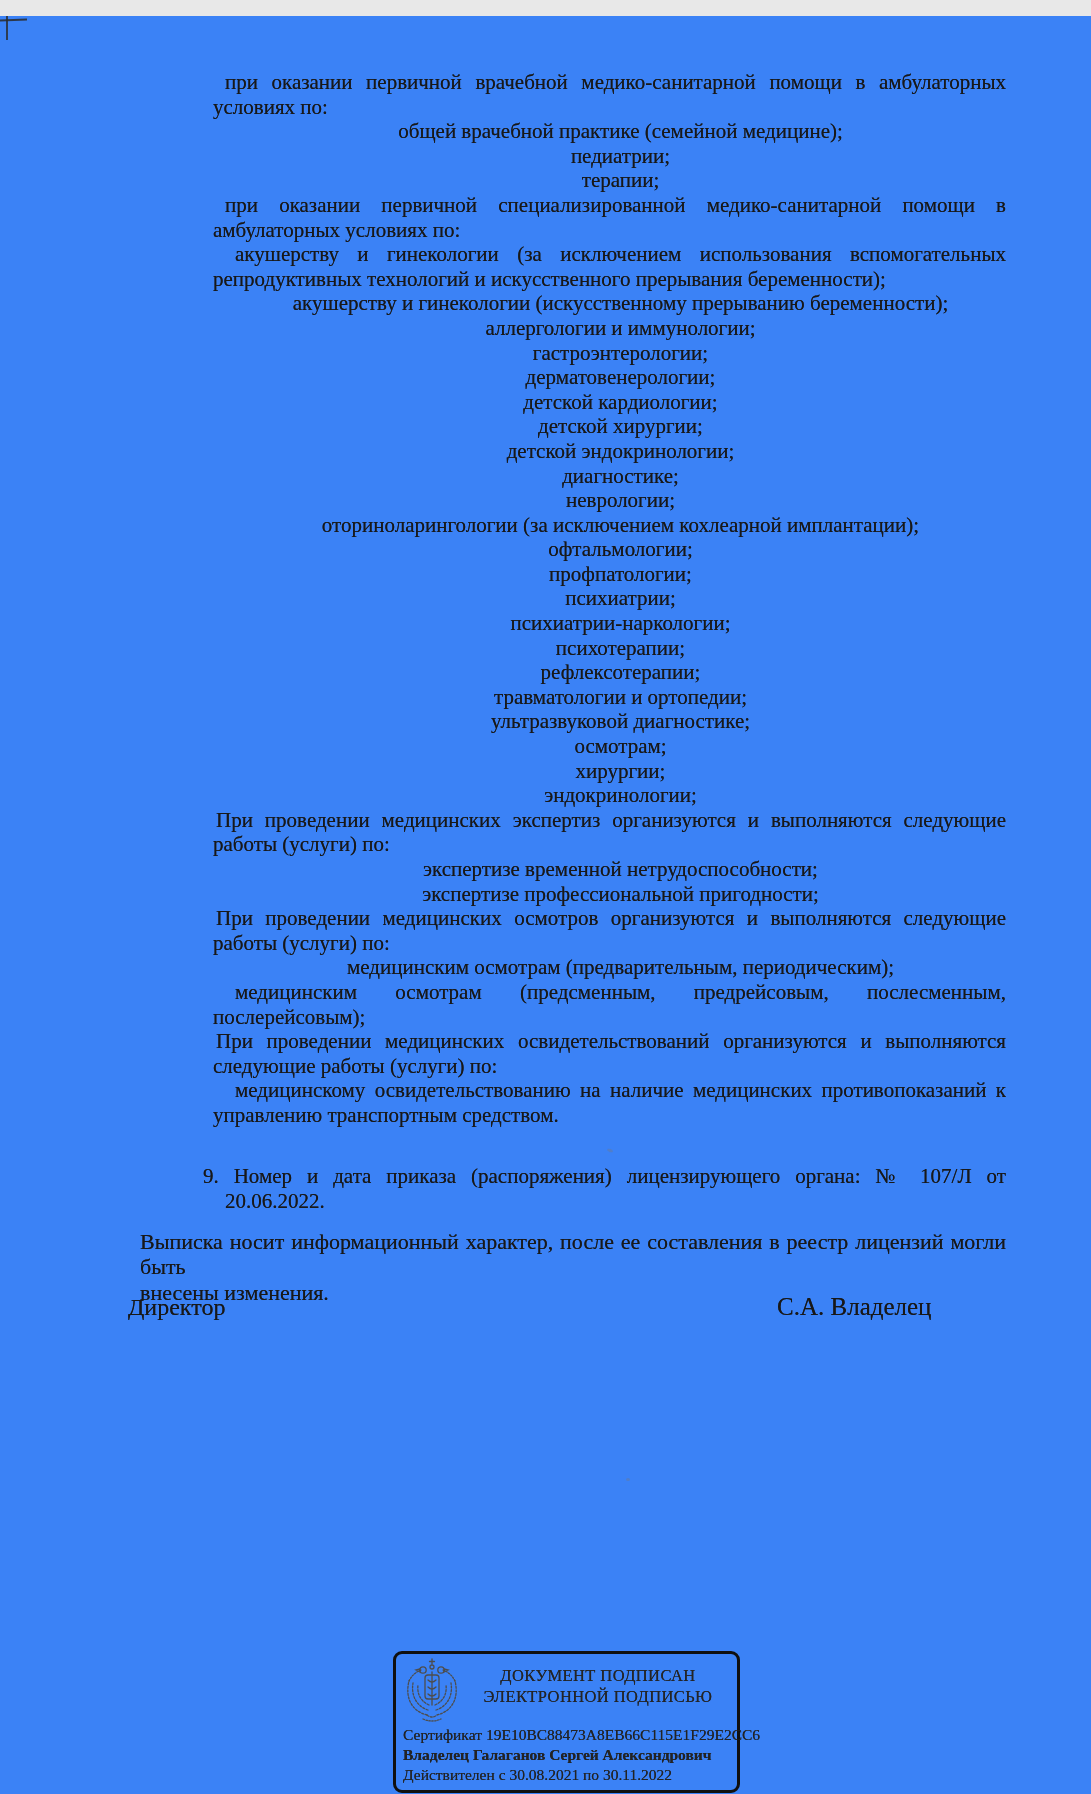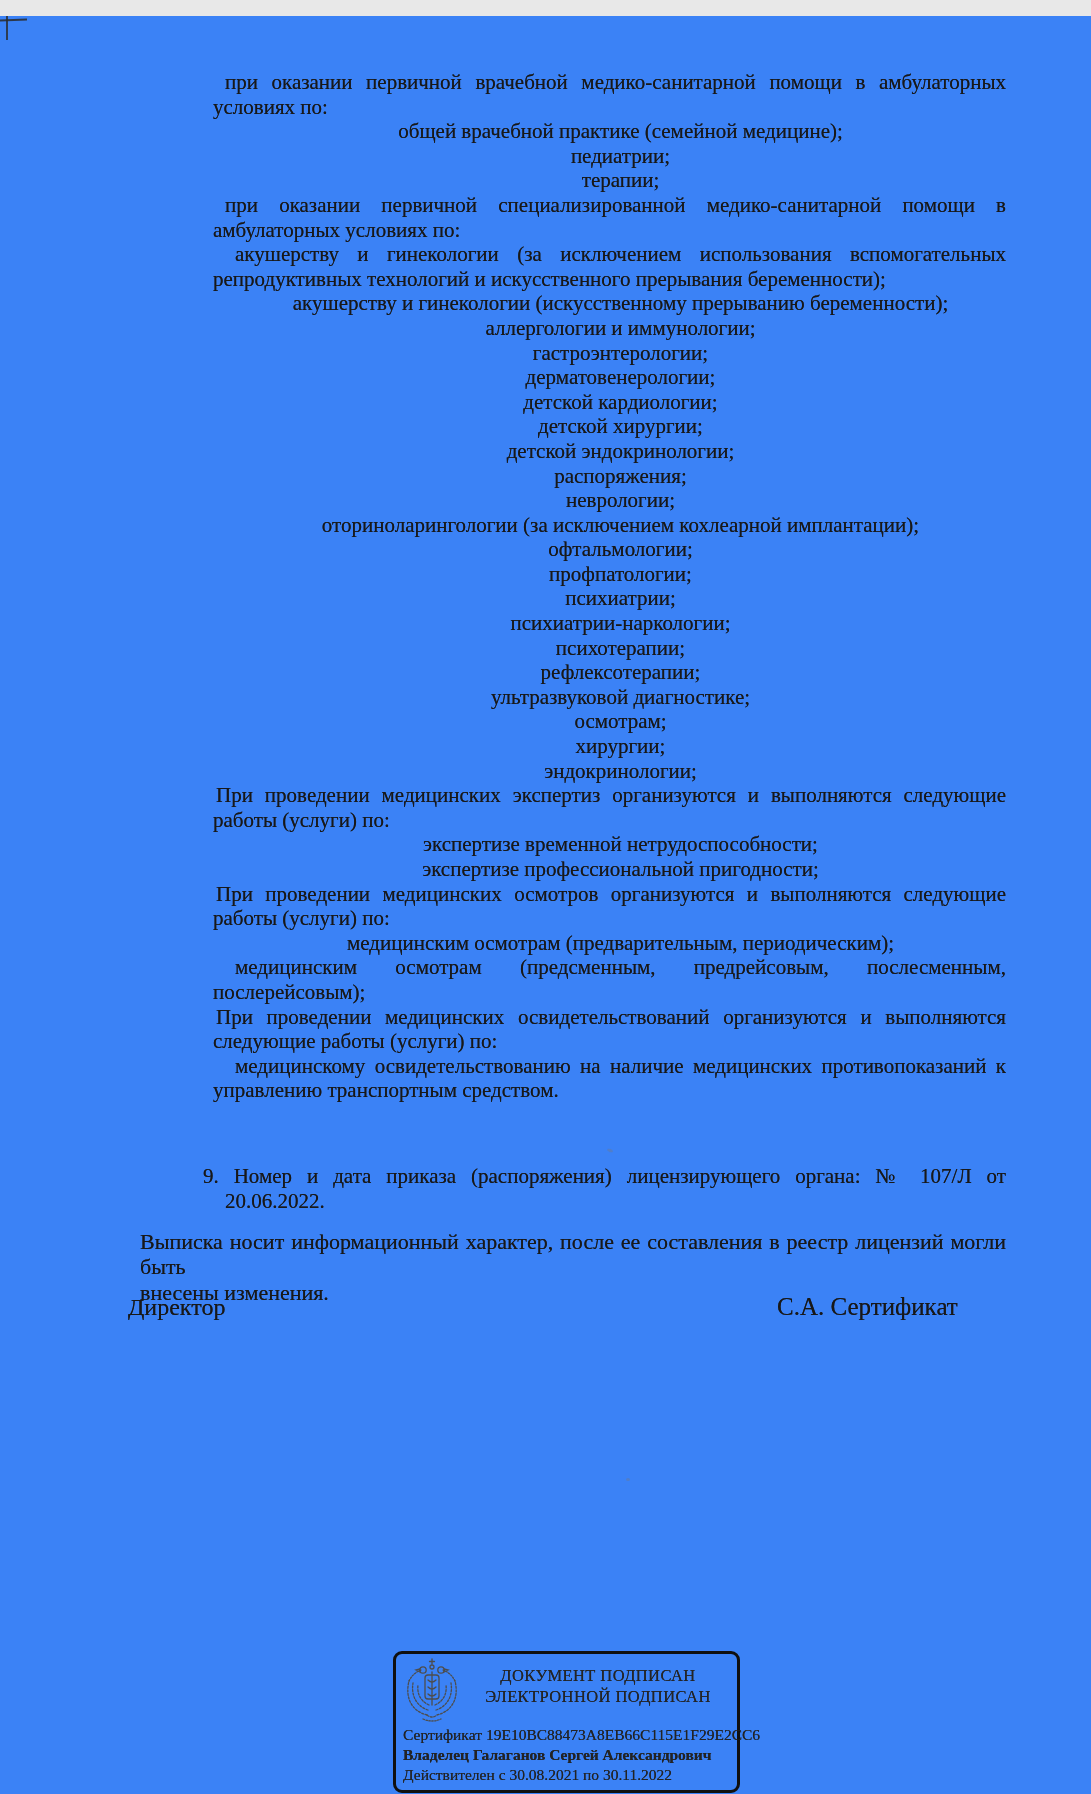--- a/index.html
+++ b/index.html
@@ -93,29 +93,30 @@
       <div class="line p">амбулаторных условиях по:</div>
       <div class="line item j">акушерству и гинекологии (за исключением использования вспомогательных</div>
       <div class="line p">репродуктивных технологий и искусственного прерывания беременности);</div>
       <div class="line item">акушерству и гинекологии (искусственному прерыванию беременности);</div>
       <div class="line item">аллергологии и иммунологии;</div>
       <div class="line item">гастроэнтерологии;</div>
       <div class="line item">дерматовенерологии;</div>
       <div class="line item">детской кардиологии;</div>
       <div class="line item">детской хирургии;</div>
       <div class="line item">детской эндокринологии;</div>
-      <div class="line item">распоряжения;</div>
+      <div class="line item">диагностике;</div>
       <div class="line item">неврологии;</div>
       <div class="line item">оториноларингологии (за исключением кохлеарной имплантации);</div>
       <div class="line item">офтальмологии;</div>
       <div class="line item">профпатологии;</div>
       <div class="line item">психиатрии;</div>
       <div class="line item">психиатрии-наркологии;</div>
       <div class="line item">психотерапии;</div>
       <div class="line item">рефлексотерапии;</div>
+      <div class="line item">травматологии и ортопедии;</div>
       <div class="line item">ультразвуковой диагностике;</div>
       <div class="line item">осмотрам;</div>
       <div class="line item">хирургии;</div>
       <div class="line item">эндокринологии;</div>
       <div class="line cap j">При проведении медицинских экспертиз организуются и выполняются следующие</div>
       <div class="line p">работы (услуги) по:</div>
       <div class="line item">экспертизе временной нетрудоспособности;</div>
       <div class="line item">экспертизе профессиональной пригодности;</div>
       <div class="line cap j">При проведении медицинских осмотров организуются и выполняются следующие</div>
       <div class="line p">работы (услуги) по:</div>
@@ -132,21 +133,21 @@
     <div class="l1 j">9. Номер и дата приказа (распоряжения) лицензирующего органа: № 107/Л от</div>
     <div class="l2">20.06.2022.</div>
   </div>
 
   <div class="note">
     <div class="j">Выписка носит информационный характер, после ее составления в реестр лицензий могли быть</div>
     <div>внесены изменения.</div>
   </div>
 
   <div class="sig-role">Директор</div>
-  <div class="sig-name">С.А. Сертификат</div>
+  <div class="sig-name">С.А. Владелец</div>
 
   <div class="stamp">
     <div class="stamp-emblem">
       <svg width="58" height="66" viewBox="0 0 58 66" xmlns="http://www.w3.org/2000/svg">
         <g stroke="#4d4d4d" fill="none" stroke-width="1.3" stroke-linecap="round">
           <path d="M24,58 C8,54 2,40 6,24" stroke-dasharray="2 1.6"></path>
           <path d="M25,53 C13,49 8,38 10,26" stroke-dasharray="2 1.6"></path>
           <path d="M26,48 C17,44 14,36 15,28" stroke-dasharray="2 1.6"></path>
           <path d="M34,58 C50,54 56,40 52,24" stroke-dasharray="2 1.6"></path>
           <path d="M33,53 C45,49 50,38 48,26" stroke-dasharray="2 1.6"></path>
@@ -161,21 +162,21 @@
           <rect x="22" y="18" width="14" height="24" rx="3"></rect>
           <path d="M29,15 v33"></path>
           <path d="M25,23 q4,4 8,0 M25,30 q4,4 8,0 M25,37 q4,4 8,0"></path>
           <path d="M24,58 q5,4 10,0" stroke-dasharray="2 1.6"></path>
           <path d="M20,62 q9,4 18,0" stroke-dasharray="1.5 1.5"></path>
         </g>
       </svg>
     </div>
     <div class="stamp-title">
       <div>ДОКУМЕНТ ПОДПИСАН</div>
-      <div>ЭЛЕКТРОННОЙ ПОДПИСАН</div>
+      <div>ЭЛЕКТРОННОЙ ПОДПИСЬЮ</div>
     </div>
     <div class="stamp-info">
       <div><span class="lbl">Сертификат</span><span>19E10BC88473A8EB66C115E1F29E2CC6</span></div>
       <div class="owner-line"><span class="lbl">Владелец</span><span>Галаганов Сергей Александрович</span></div>
       <div>Действителен с 30.08.2021 по 30.11.2022</div>
     </div>
   </div>
 
 </div>
 

